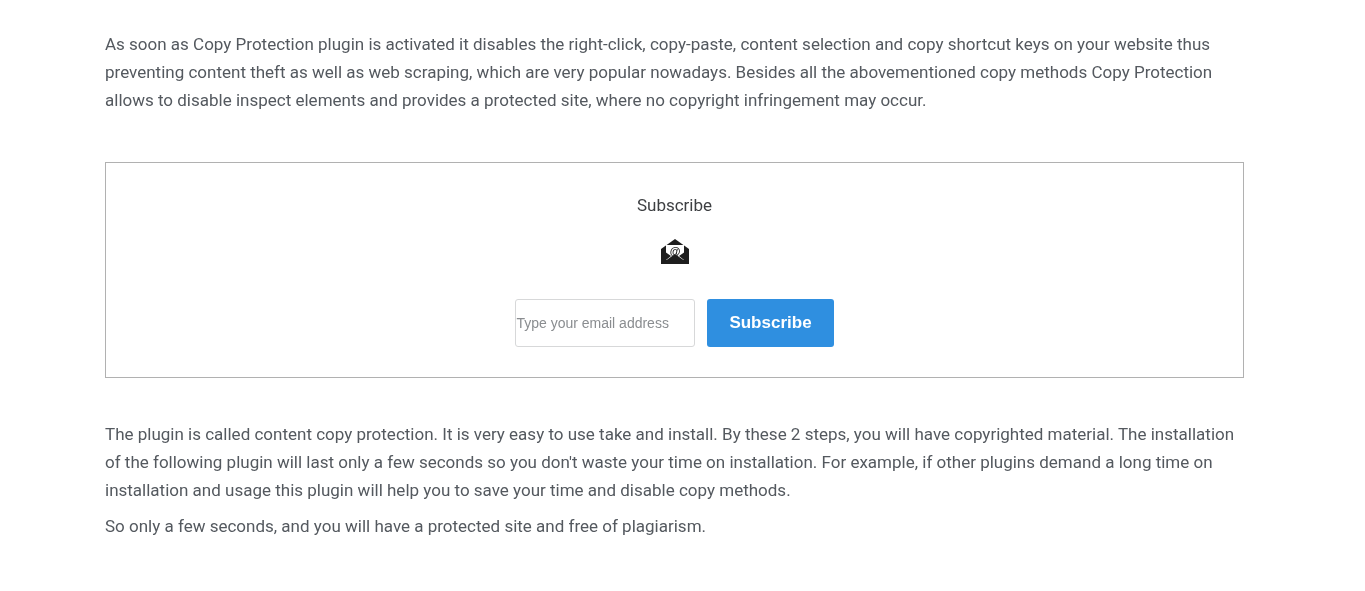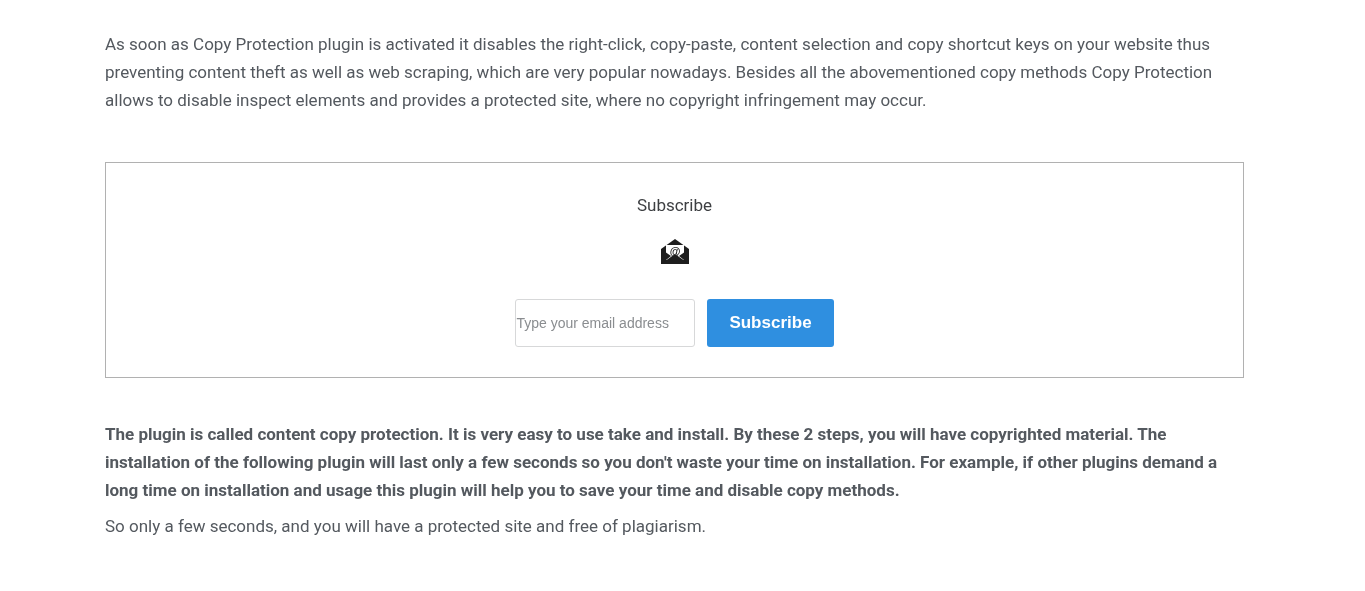--- a/index.html
+++ b/index.html
@@ -61,21 +61,21 @@
     height: 48px;
     padding: 0 22px;
     background: #2f8fe0;
     color: #ffffff;
     border: none;
     border-radius: 3px;
     font-size: 17px;
     font-weight: 600;
     cursor: pointer;
   }
-  .p3 { margin-top: 11px; margin-bottom: 0; font-weight: bold; }
+  .p3 { margin-top: 11px; margin-bottom: 0; }
   .p4 { margin-top: 8px; }
   
   ::-webkit-scrollbar { width: 16px; }
   ::-webkit-scrollbar-track { background: #f2f2f2; }
   ::-webkit-scrollbar-thumb { background: #c6c6c6; }
 </style>
 </head>
 <body>
 
 <div class="page">

